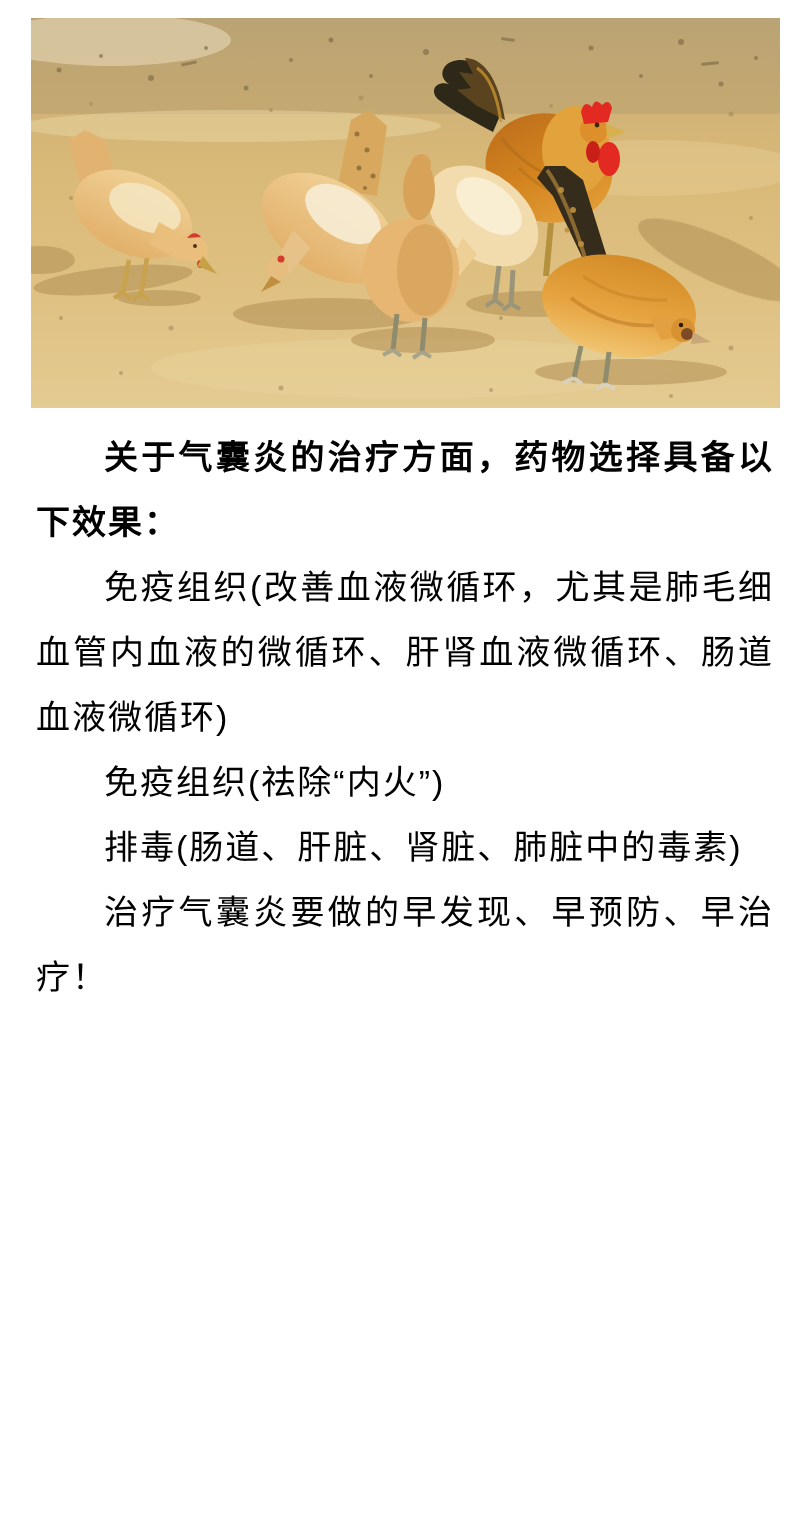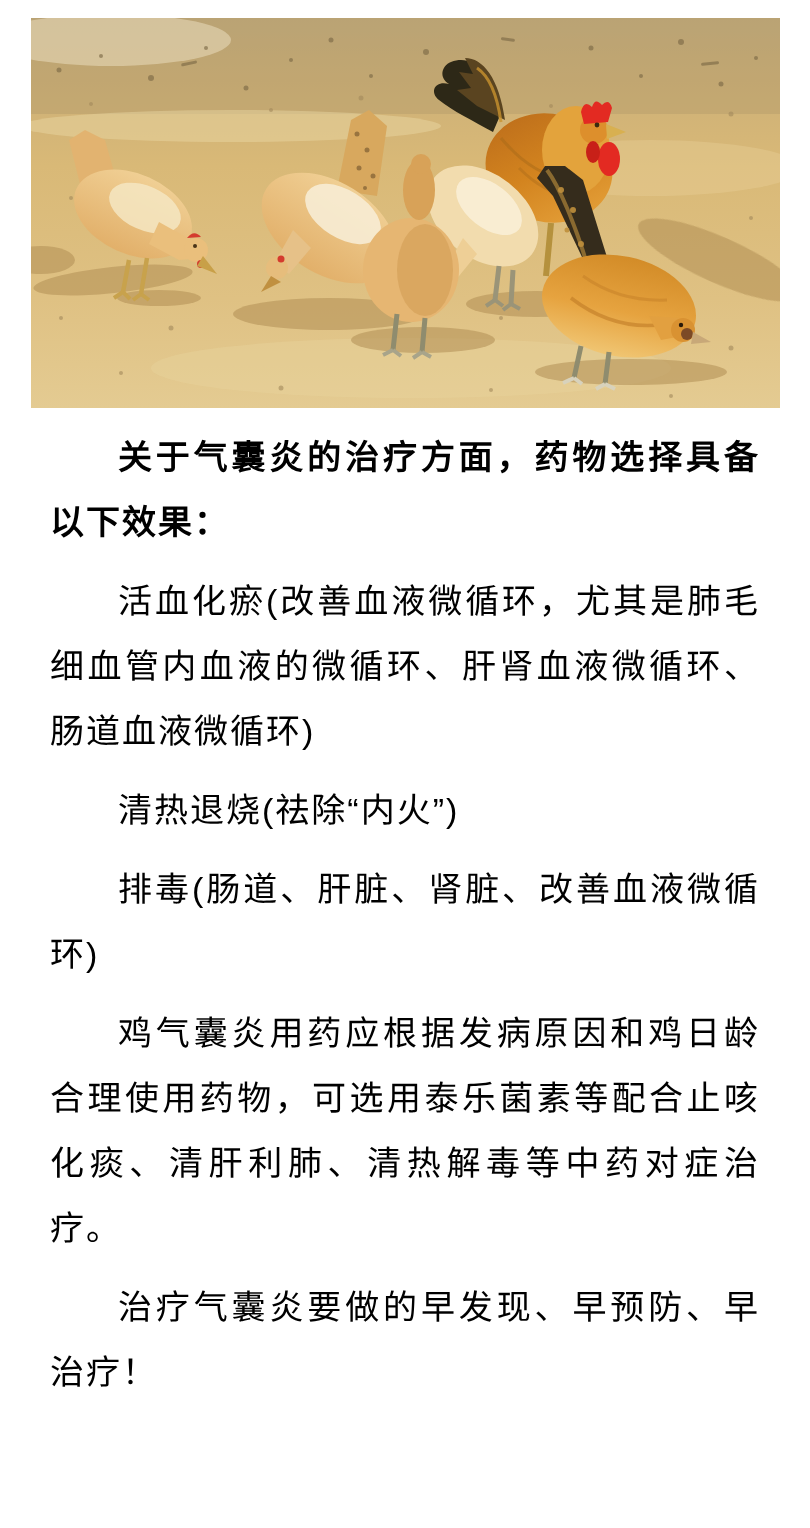--- a/index.html
+++ b/index.html
@@ -23,21 +23,21 @@
   figure.hero svg {
     width: 749px;
     height: 390px;
     display: block;
   }
   main.article {
     margin: 17px 36px 0 36px;
     width: 738px;
   }
   main.article p {
-    margin: 14px;
+    margin: 0;
     padding: 0;
     color: #000000;
     font-size: 34px;
     line-height: 65px;
     letter-spacing: 2px;
     text-align: justify;
     text-indent: 2em;
     font-weight: 400;
   }
   main.article p.lead {
@@ -219,20 +219,19 @@
         <circle cx="650" cy="307" r="2.2" fill="#2a1a0a"></circle>
         <polygon points="662,314 680,324 660,326" fill="#c8a878"></polygon>
         <path d="M550,328 L543,360 M578,334 L574,366" stroke="#8f8c6e" stroke-width="5"></path>
         <path d="M543,360 l-11,5 m11,-5 l8,6 M574,366 l-9,5 m9,-5 l10,5" stroke="#d8d2bc" stroke-width="4"></path>
       </g>
     </svg>
   </figure>
 
   <main class="article">
     <p class="lead">关于气囊炎的治疗方面，药物选择具备以下效果：</p>
-    <p>活血化瘀(改善血液微循环，尤其是肺毛细血管内血液的微循环、肝肾血液微循环、肠道血液微循环)</p>
-    <p>清热退烧(祛除“内火”)</p>
-    <p>排毒(肠道、肝脏、肾脏、改善血液微循环)</p>
-    <p>鸡气囊炎用药应根据发病原因和鸡日龄合理使用药物，可选用泰乐菌素等配合止咳化痰、清肝利肺、清热解毒等中药对症治疗。</p>
+    <p>免疫组织(改善血液微循环，尤其是肺毛细血管内血液的微循环、肝肾血液微循环、肠道血液微循环)</p>
+    <p>免疫组织(祛除“内火”)</p>
+    <p>排毒(肠道、肝脏、肾脏、肺脏中的毒素)</p>
     <p>治疗气囊炎要做的早发现、早预防、早治疗！</p>
   </main>
 
 </div>
 
 </body></html>

